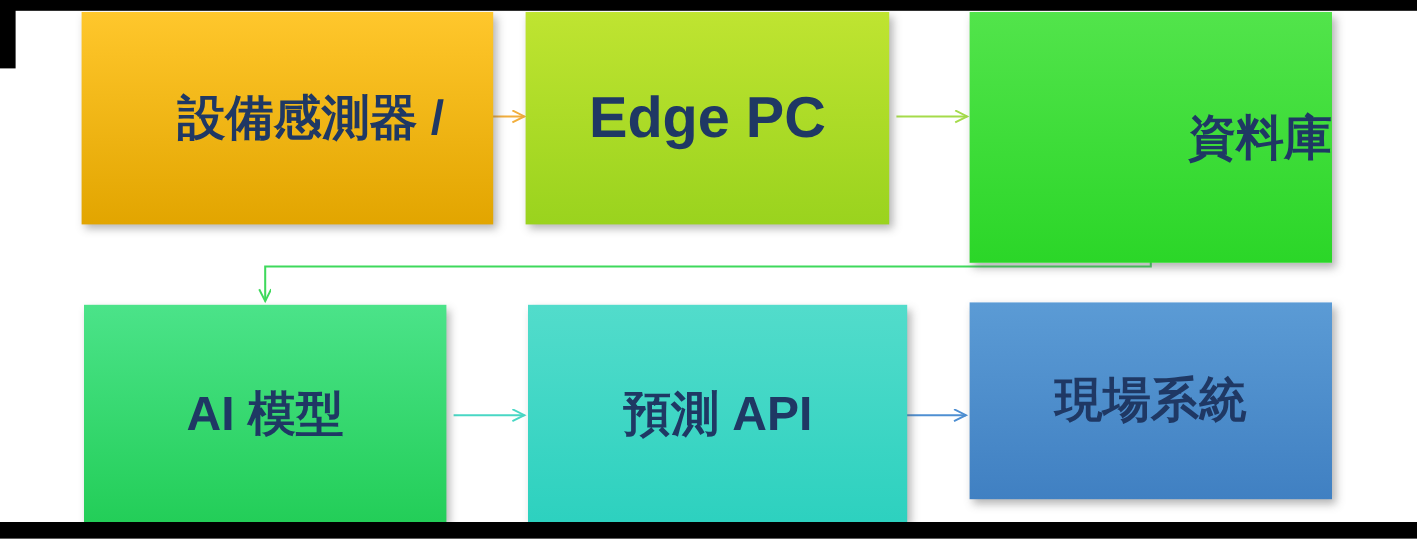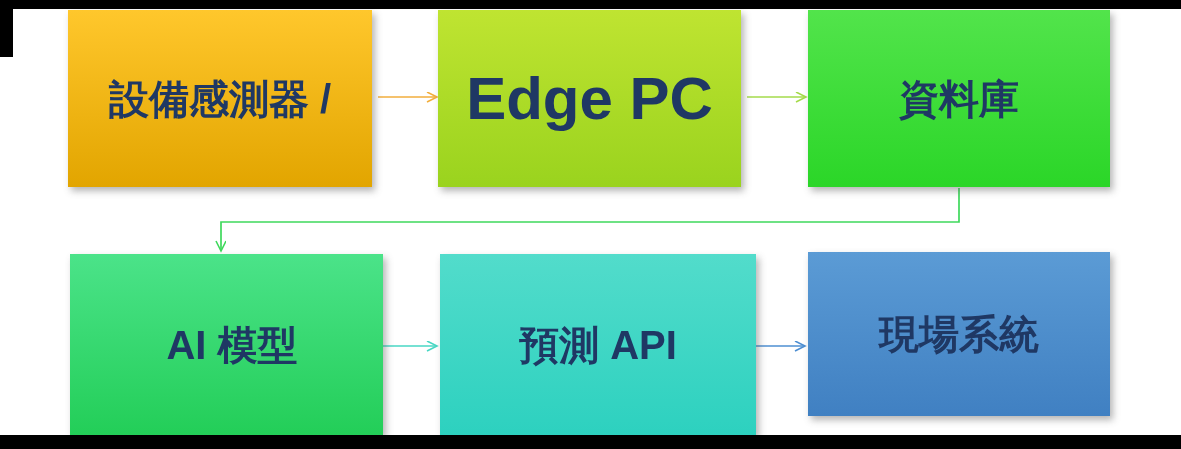--- a/index.html
+++ b/index.html
@@ -20,22 +20,22 @@
     display:flex;flex-direction:column;
     align-items:center;justify-content:center;
     text-align:center;
     font-weight:bold;
     font-size:40px;
     line-height:1.75;
     box-shadow:3px 4px 7px rgba(90,90,90,0.45);
   }
   .node .line{display:block;white-space:nowrap;}
   #node-0{left:68px;top:10px;width:304px;height:177px;line-height:1.85;}
-  #node-1{left:438px;top:10px;width:303px;height:177px;font-size:60px;}
-  #node-2{left:808px;top:10px;width:302px;height:177px;}
+  #node-1{left:438px;top:10px;width:303px;height:177px;font-size:48px;}
+  #node-2{left:808px;top:10px;width:302px;height:209px;align-items:flex-end;}
   #node-3{left:70px;top:254px;width:302px;height:181px;}
   #node-4{left:440px;top:254px;width:316px;height:181px;}
   #node-5{left:808px;top:252px;width:302px;height:164px;}
 
   #arrow-layer{position:absolute;left:0;top:0;width:1181px;height:449px;pointer-events:none;}
 </style>
 </head>
 <body>
 
 <div id="canvas">
@@ -58,33 +58,33 @@
           <path d="M1,0 L11,5 L1,10" fill="none" stroke="#4E8FD2" stroke-width="1.6"></path>
         </marker>
       </defs>
       <path d="M378,97 L437,97" fill="none" stroke="#F2AE3C" stroke-width="1.7" marker-end="url(#mk0)"></path>
       <path d="M747,97 L806,97" fill="none" stroke="#A5DB4B" stroke-width="1.7" marker-end="url(#mk1)"></path>
       <path d="M959,188 L959,222 L221,222 L221,251" fill="none" stroke="#3FD95C" stroke-width="1.7" marker-end="url(#mk2)"></path>
       <path d="M378,346 L437,346" fill="none" stroke="#49D7C4" stroke-width="1.7" marker-end="url(#mk3)"></path>
       <path d="M746,346 L805,346" fill="none" stroke="#4E8FD2" stroke-width="1.7" marker-end="url(#mk4)"></path>
     </svg>
 
-  <div class="node" id="node-0" style="background: linear-gradient(rgb(255, 199, 44) 0%, rgb(226, 165, 0) 100%); color: rgb(31, 56, 100);">
+  <div class="node" id="node-0" style="background: linear-gradient(rgb(255, 199, 44) 0%, rgb(226, 165, 0) 100%); color: rgb(31, 56, 100); padding-left: 39px;">
     <span class="line">設備感測器 /</span>
   </div>
 
   <div class="node" id="node-1" style="background: linear-gradient(rgb(191, 228, 49) 0%, rgb(154, 211, 30) 100%); color: rgb(31, 56, 100);">
     <span class="line">Edge PC</span>
   </div>
 
   <div class="node" id="node-2" style="background: linear-gradient(rgb(82, 228, 75) 0%, rgb(43, 214, 40) 100%); color: rgb(31, 56, 100);">
     <span class="line">資料庫</span>
   </div>
 
-  <div class="node" id="node-3" style="background: linear-gradient(rgb(75, 227, 137) 0%, rgb(35, 206, 88) 100%); color: rgb(31, 56, 100); padding-left: 11px;">
+  <div class="node" id="node-3" style="background: linear-gradient(rgb(75, 227, 137) 0%, rgb(35, 206, 88) 100%); color: rgb(31, 56, 100);">
     <span class="line">AI 模型</span>
   </div>
 
   <div class="node" id="node-4" style="background: linear-gradient(rgb(82, 220, 203) 0%, rgb(45, 209, 191) 100%); color: rgb(31, 56, 100);">
     <span class="line">預測 API</span>
   </div>
 
   <div class="node" id="node-5" style="background: linear-gradient(rgb(91, 155, 213) 0%, rgb(64, 128, 194) 100%); color: rgb(31, 56, 100);">
     <span class="line">現場系統</span>
   </div>

